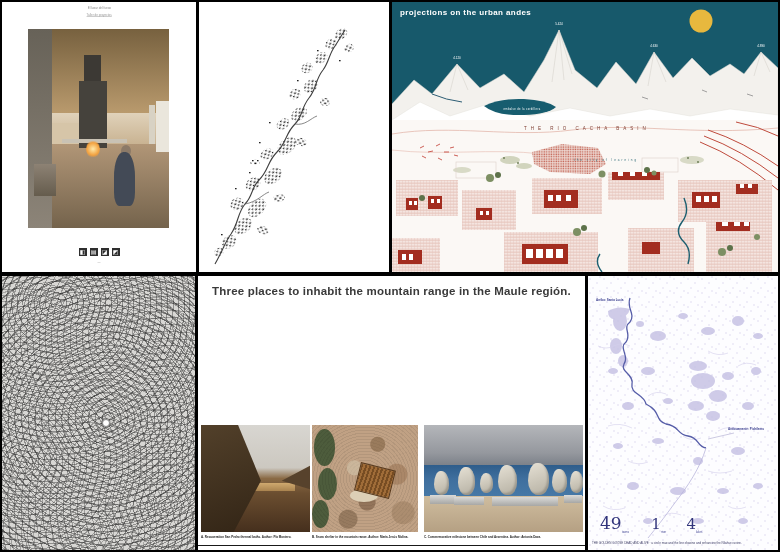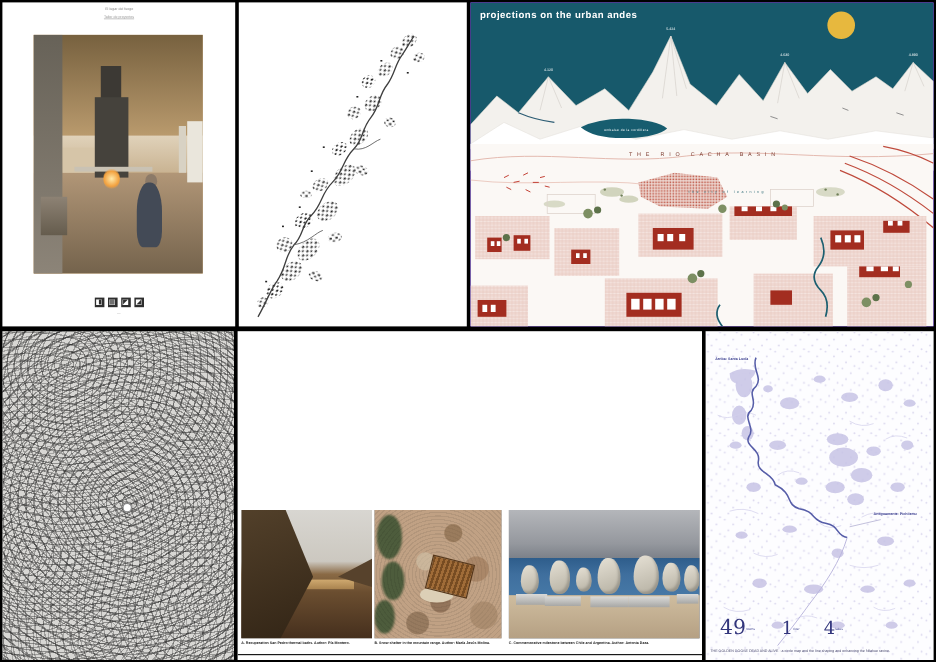--- a/index.html
+++ b/index.html
@@ -81,21 +81,21 @@
   .pc-mtn{inset:0;background:linear-gradient(180deg,#b4b6ba 0%,#95989e 26%,#7d828a 37%);}
   .pc-lake{left:0;right:0;top:37%;height:29%;background:linear-gradient(180deg,#2e5d8b,#3f6f9e 45%,#4678a6);}
   .pc-ground{left:0;right:0;top:66%;height:34%;background:linear-gradient(180deg,#cfbd9f,#b5a083);}
   .stone{position:absolute;background:linear-gradient(160deg,#e5e0d4,#b5b0a2);
          border-radius:46% 54% 50% 50% / 60% 56% 44% 48%;box-shadow:inset -2px -2px 2px rgba(0,0,0,.18);}
   .plinth{position:absolute;background:linear-gradient(180deg,#dadad8,#a7a7a5);}
 
   
   #p6{left:588px;top:276px;width:190px;height:274px;background:#fdfdff;}
   .nl-label{position:absolute;color:#3d4190;font-weight:bold;}
-  .nl-stats{position:absolute;left:12px;top:237px;display:flex;align-items:center;}
+  .nl-stats{position:absolute;left:12px;top:237px;display:flex;align-items:flex-end;}
   .nl-num{font-family:"DejaVu Serif",serif;color:#32357c;}
   .nl-unit{display:inline-block;font-size:6px;transform:scale(.45);transform-origin:left bottom;color:#3d4190;}
   .nl-caption{position:absolute;left:4px;top:265px;color:#45456a;}
 </style>
 </head>
 <body>
 
 <div class="canvas">
 
   <div class="panel" id="p1">
@@ -337,20 +337,21 @@
       </g>
     </svg>
     <div class="andes-title">projections on the urban andes</div>
   </div>
 
   <div class="panel" id="p4">
     <div class="topo-marker"></div>
   </div>
 
   <div class="panel" id="p5">
+    <div class="maule-title">Three places to inhabit the mountain range in the Maule región.</div>
 
     <div class="photo" id="phA">
       <div class="abs pa-base"></div>
       <div class="abs pa-ledge"></div>
       <div class="abs pa-fall"></div>
       <div class="abs pa-rock"></div>
       <div class="abs pa-rockR"></div>
     </div>
 
     <div class="photo" id="phB">

